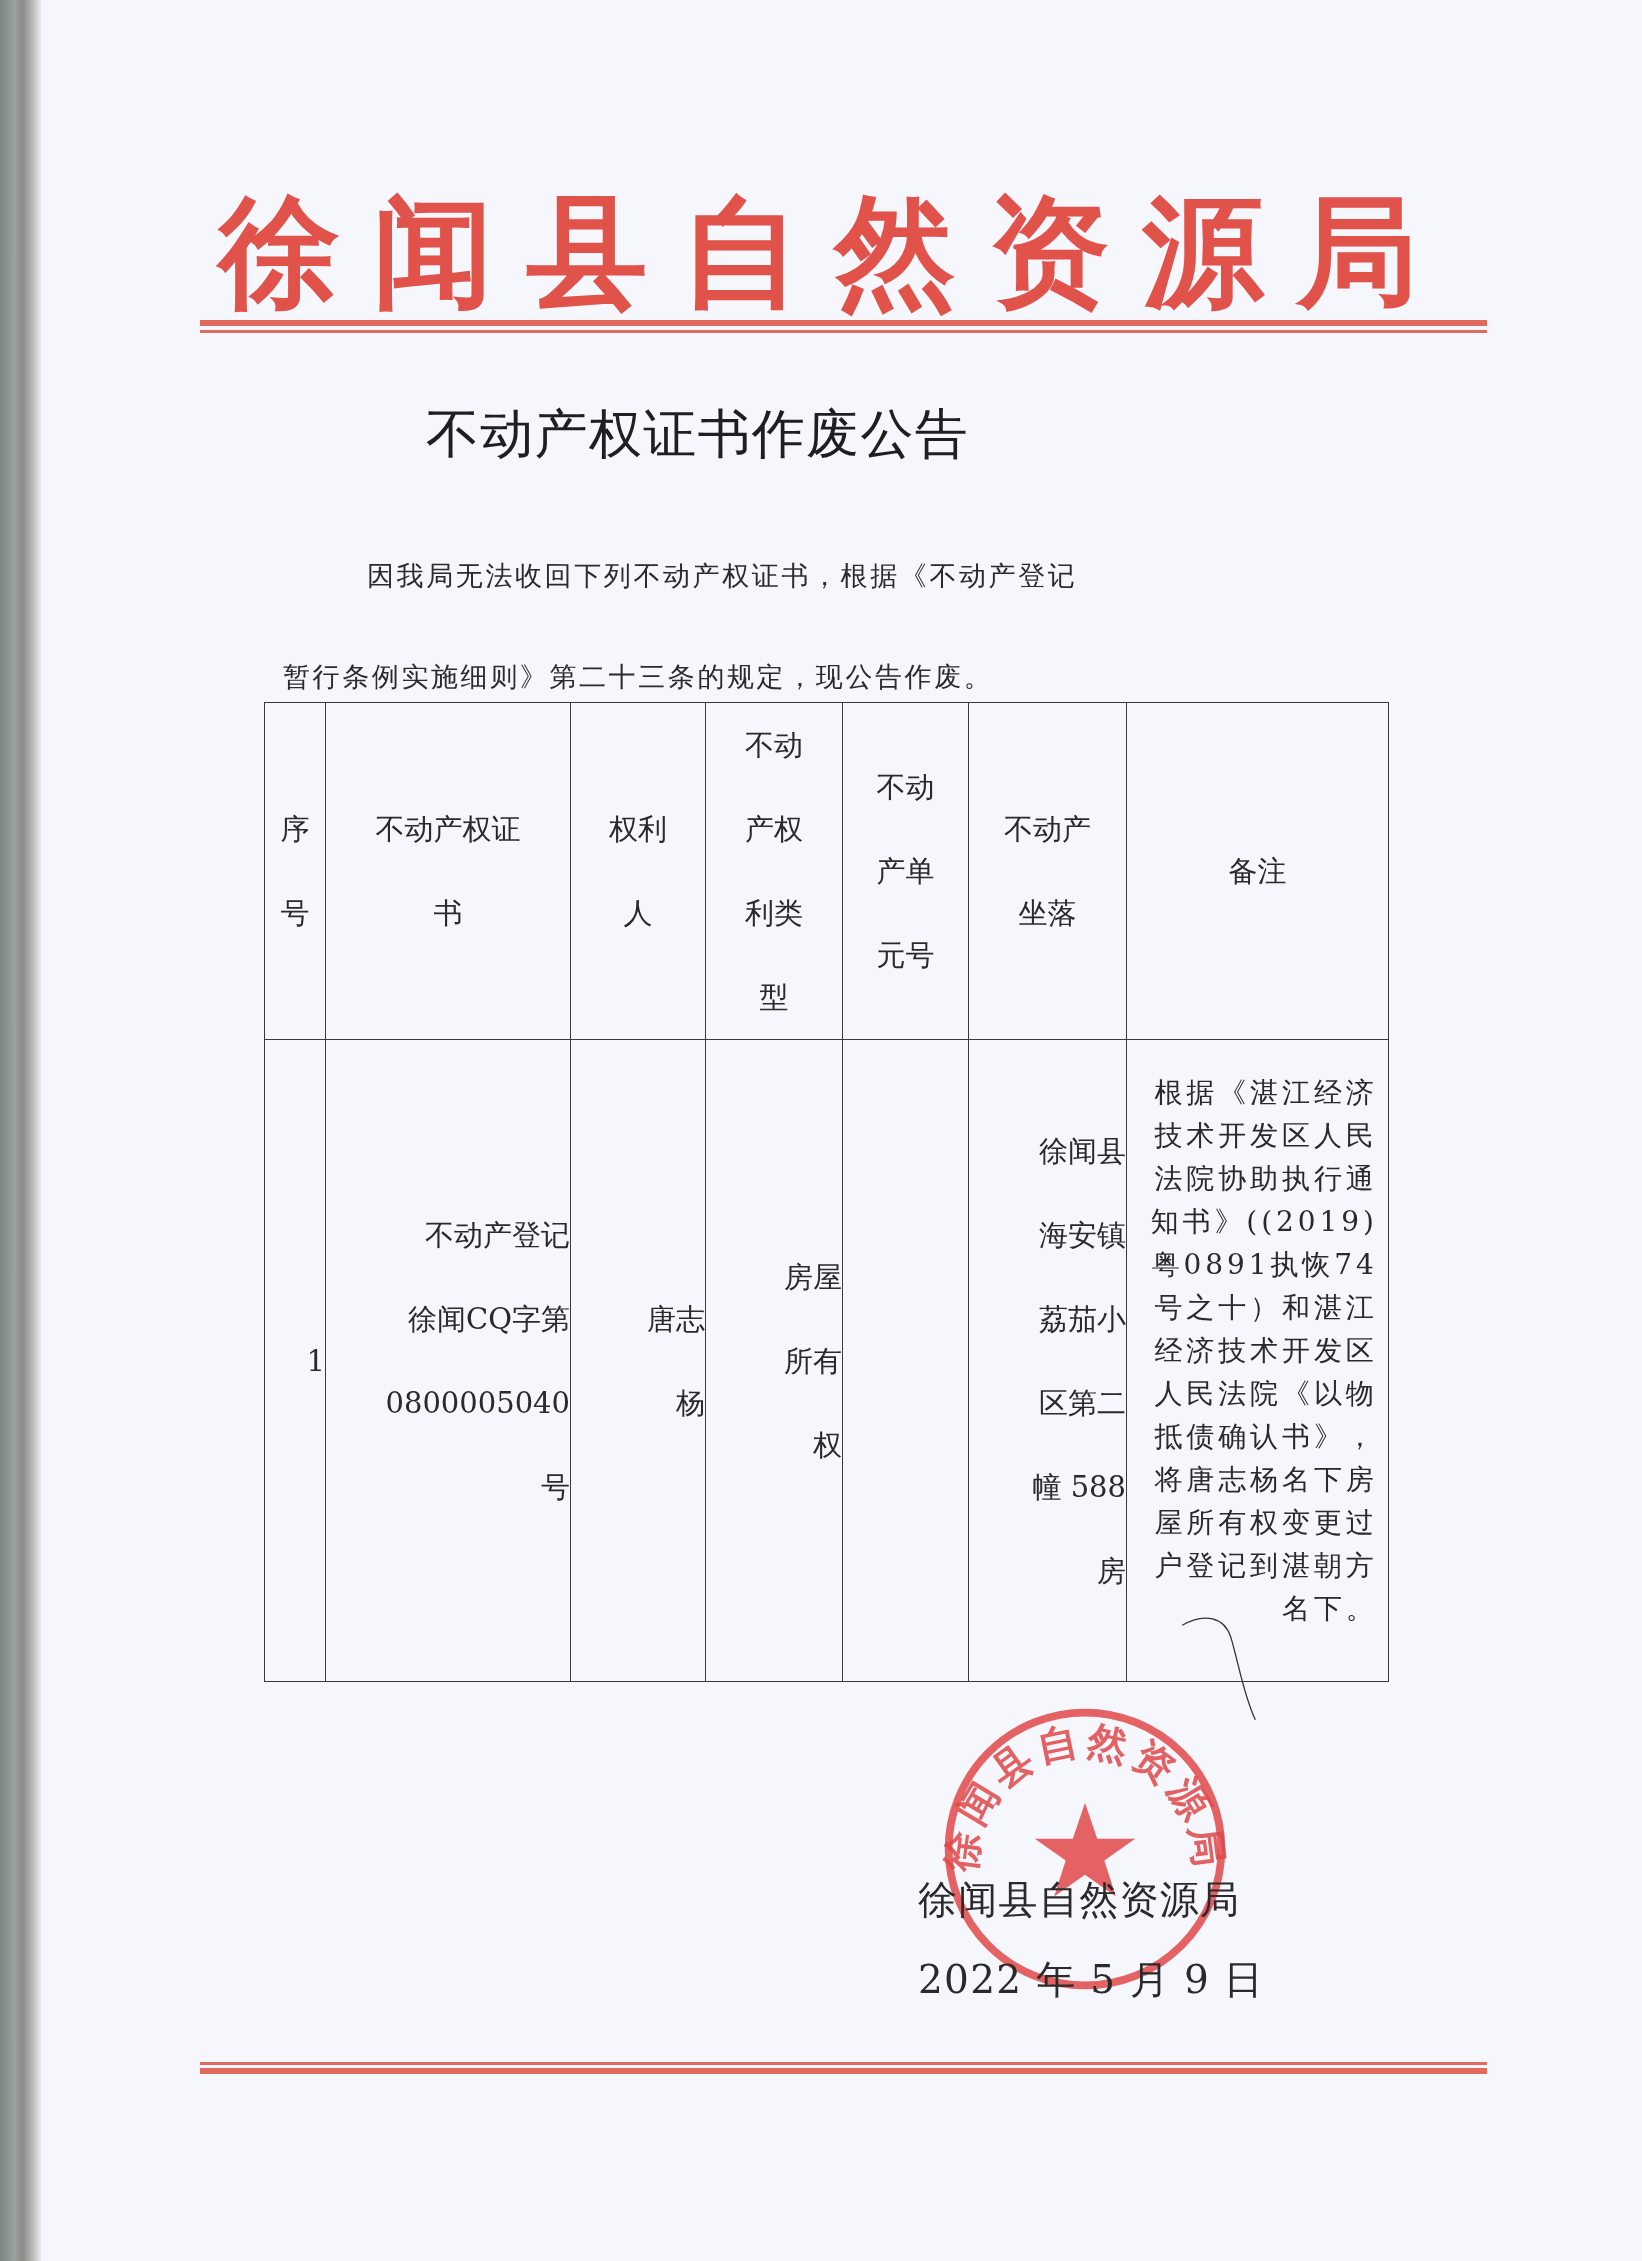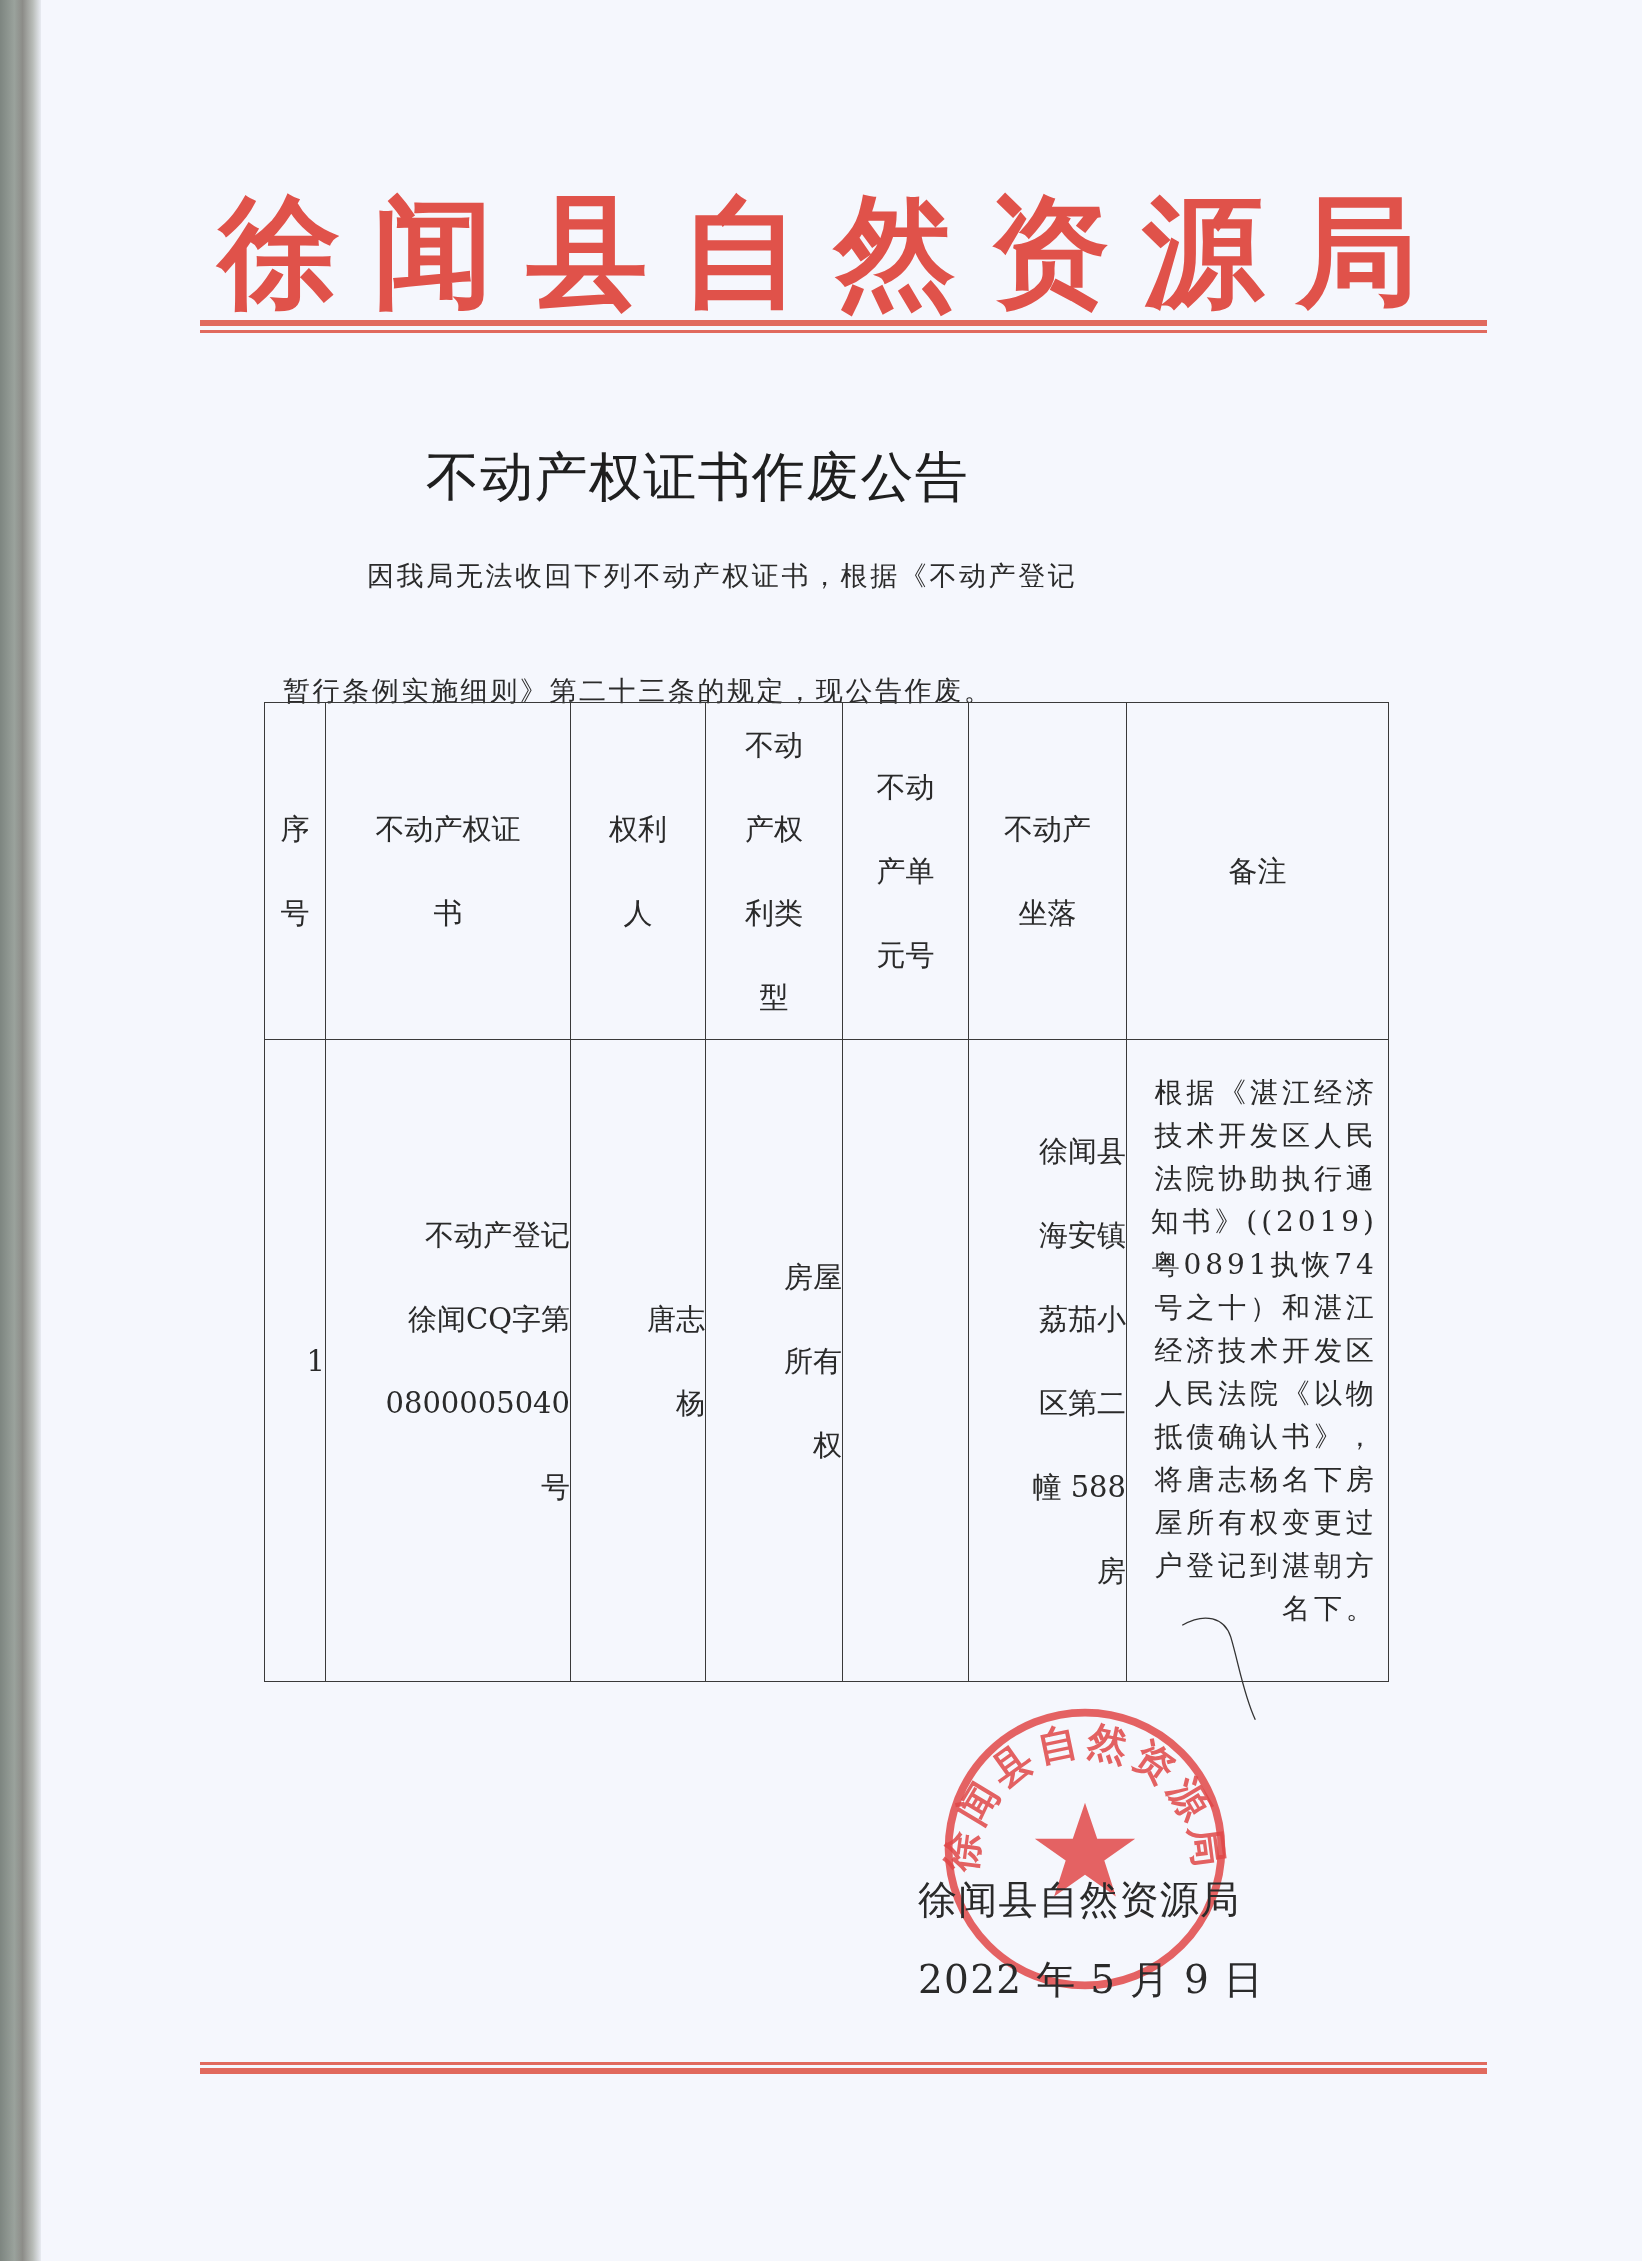--- a/index.html
+++ b/index.html
@@ -26,30 +26,30 @@
   }
   .rule { position:absolute; left:200px; width:1287px; background:#e16a5e; }
   .rule.top1 { top:320px; height:5.8px; }
   .rule.top2 { top:330px; height:2.6px; }
   .rule.bot1 { top:2062px; height:2.6px; }
   .rule.bot2 { top:2068px; height:5.8px; }
 
   .doc-title {
     position:absolute; left:0; width:1395px; top:399px; text-align:center;
     font-family:"DejaVu Sans","Liberation Sans",sans-serif;
-    font-size:53px; color:#1f1f1f; letter-spacing:1.3px;margin-top:43px;
+    font-size:53px; color:#1f1f1f; letter-spacing:1.3px;
   }
   .body-text {
     position:absolute; left:283px; width:1108px;
     font-family:"DejaVu Sans","Liberation Sans",sans-serif;
     font-size:27px; color:#2b2b2b; letter-spacing:2.6px; line-height:90px;
   }
   .body-text .indent { display:inline-block; width:84px; }
   .body-line1 { top:531px; }
-  .body-line2 { top:646px; }
+  .body-line2 { top:632px; }
 
   table.notice {
     position:absolute; left:264px; top:702px;
     border-collapse:collapse; table-layout:fixed;
     font-family:"DejaVu Sans","Liberation Sans",sans-serif;
     color:#2a2a2a;
   }
   table.notice td {
     border:1.9px solid #3a3a3a; text-align:center; vertical-align:middle;
     padding:0; font-size:29px; line-height:84px;

